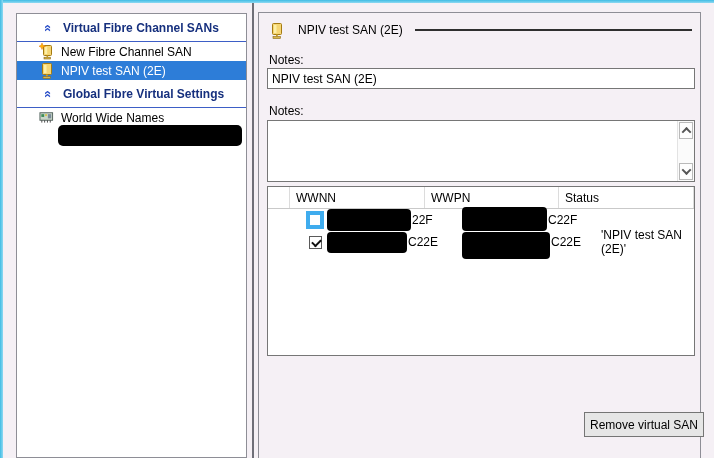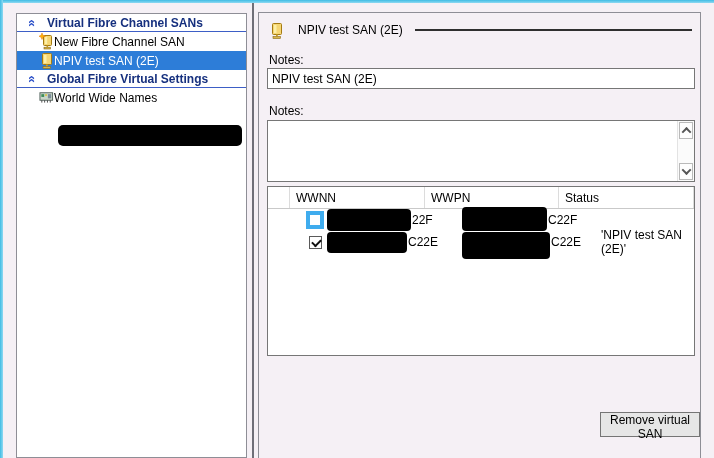--- a/index.html
+++ b/index.html
@@ -20,31 +20,31 @@
 
   .panel-divider { position:absolute; left:252px; top:3px; width:2px; height:455px;
                    background:#6F6F78; }
 
   
   .sidebar {
     position:absolute; left:16px; top:13px; width:231px; height:445px;
     background:#fff; border:1px solid #8E8E96;
   }
   .tree-section-header {
-    display:flex; align-items:center; height:18px; padding-left:8px;
+    display:flex; align-items:center; height:28px; padding-left:24px;
     border-bottom:1px solid #3D5EC6;
   }
   .tree-section-header .chevron {
     display:inline-block; transform:rotate(90deg);
     color:#2B50C8; font-weight:bold; font-size:13px; line-height:10px;
     width:14px; text-align:center;
   }
   .tree-section-title { font-weight:bold; color:#16307E; margin-left:8px; }
   .tree-item {
-    display:flex; align-items:center; height:19px; padding-left:22px; 
+    display:flex; align-items:center; height:19px; padding-left:22px; gap:7px;
     white-space:nowrap; cursor:default;
   }
   .tree-item.selected { background:#2D7DD8; color:#fff; }
   .tree-item .ticon { display:inline-flex; width:15px; height:17px; flex:0 0 15px; }
   .sidebar-redaction {
     position:absolute; left:41px; top:111px; width:184px; height:21px;
     background:#000; border-radius:5px;
   }
 
   
@@ -105,23 +105,23 @@
   }
 
   .redact { background:#000; border-radius:4px; flex:0 0 auto; }
   .rd-a { width:84px; height:22px; }
   .rd-b { width:80px; height:21px; }
   .rd-c { width:85px; height:24px; margin-top:-2px; }
   .rd-d { width:88px; height:27px; margin-bottom:-6px; }
   .suffix { margin-left:1px; }
 
   .remove-btn {
-    position:absolute; left:325px; top:399px; width:100px; height:25px;
+    position:absolute; left:325px; top:399px; width:120px; height:25px;
     background:#E6E6E6; border:1px solid #757575;
-    font:12px "Liberation Sans",sans-serif; color:#000; cursor:pointer;margin-left:16px;
+    font:12px "Liberation Sans",sans-serif; color:#000; cursor:pointer;
   }
 
   
   .ticon svg { display:block; }
 </style>
 </head>
 <body>
 
 <div class="edge-top"></div>
 <div class="edge-left"></div>

